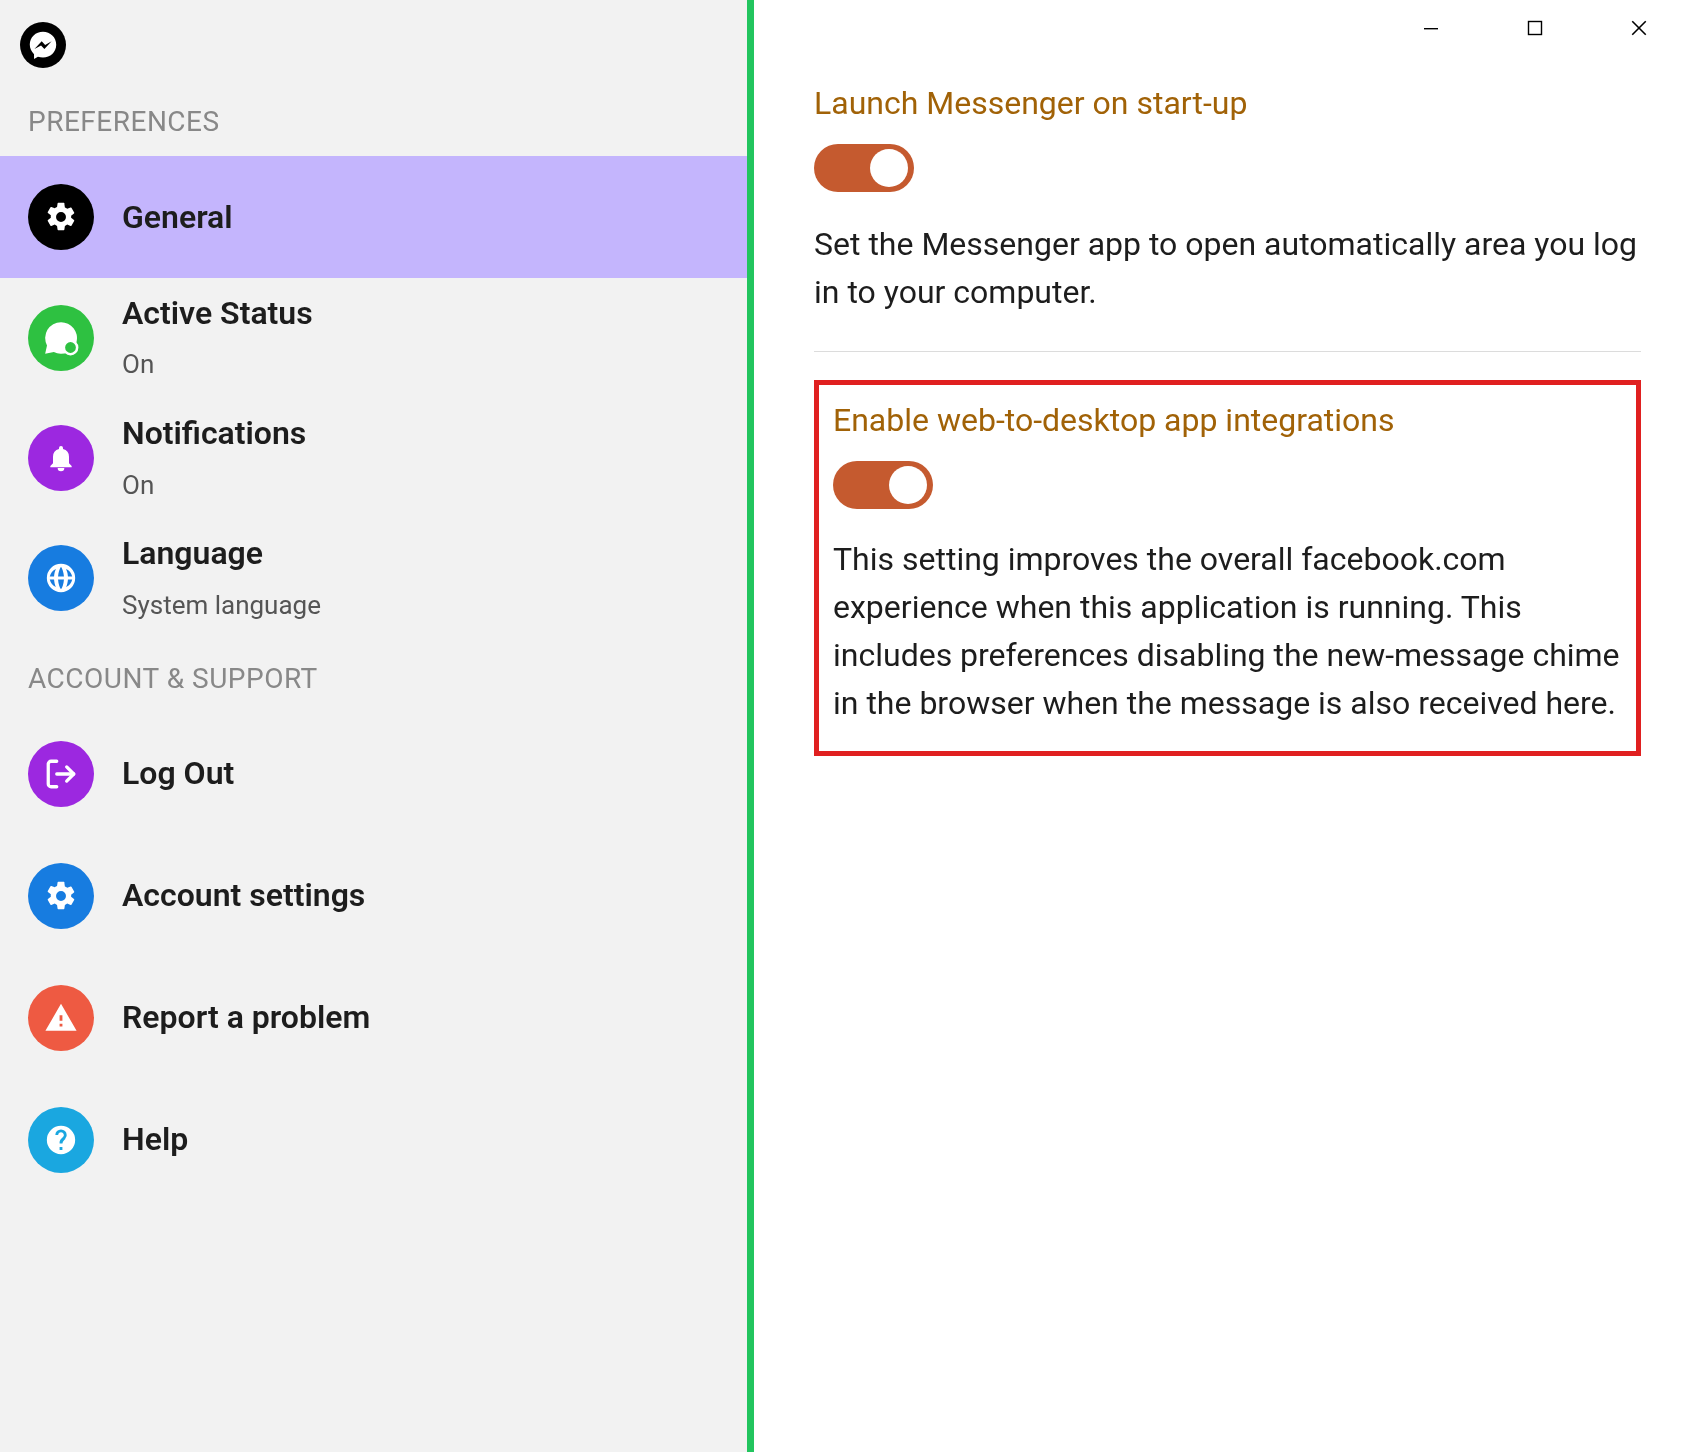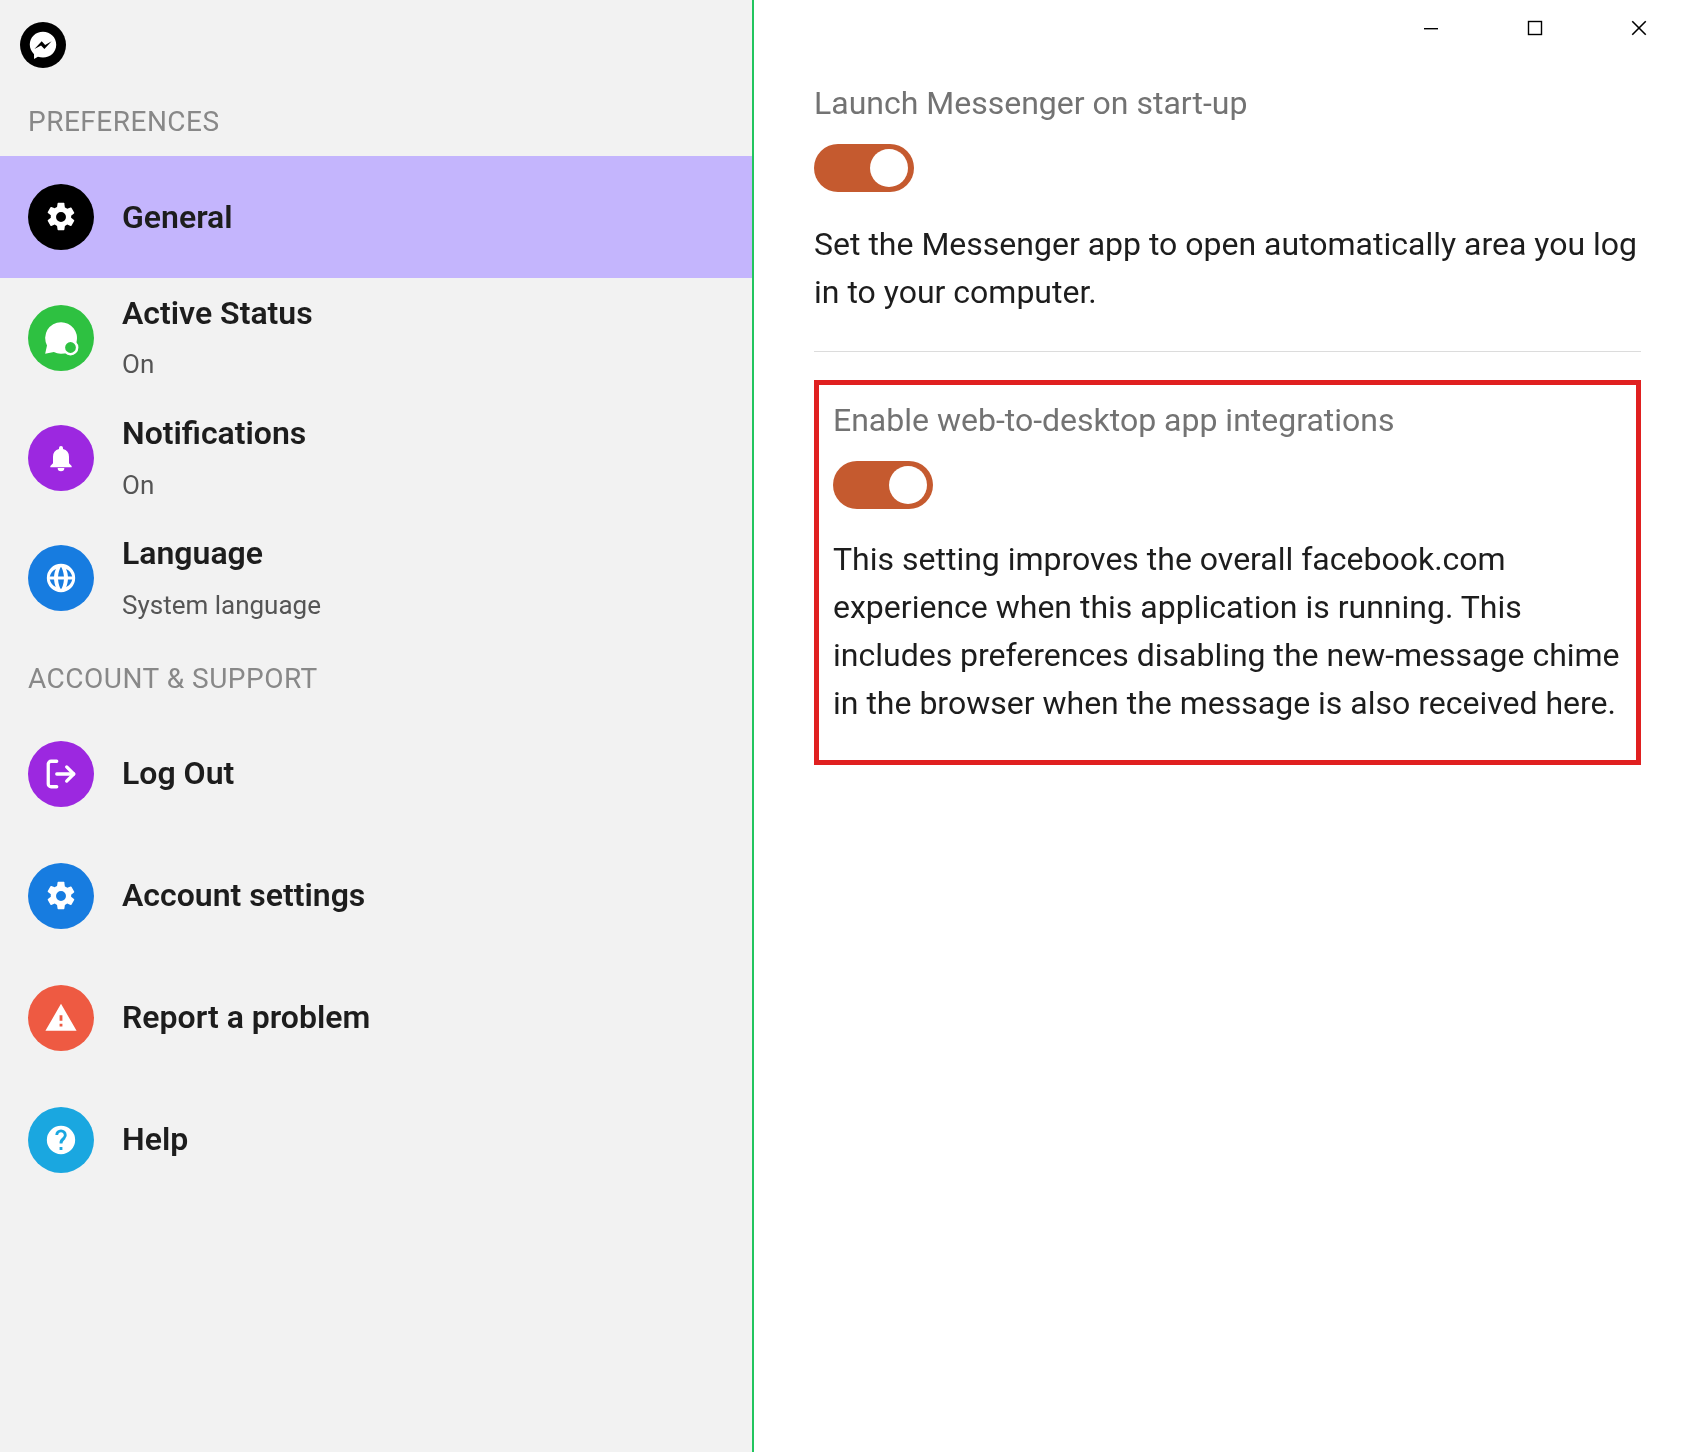--- a/index.html
+++ b/index.html
@@ -7,21 +7,21 @@
       font-family: -apple-system, BlinkMacSystemFont, "Segoe UI", Roboto, Helvetica, Arial, sans-serif;
       background: #fff;
       width: 1691px;
       height: 1452px;
       overflow: hidden;
       display: flex;
     }
     .sidebar {
       width: 754px;
       background: #f2f2f2;
-      border-right: 2px solid #22c55e;
+      border-right: 7px solid #22c55e;
       height: 1452px;
     }
     .app-icon-wrap {
       padding: 22px 0 14px 20px;
     }
     .app-icon {
       width: 46px;
       height: 46px;
       background: #000;
       border-radius: 50%;
@@ -96,21 +96,21 @@
     .content {
       padding: 0 50px 0 60px;
     }
     .setting-block {
       padding: 28px 0 35px 0;
       border-bottom: 1px solid #dcdcdc;
     }
     .setting-title {
       font-size: 32px;
       font-weight: 400;
-      color: #737373;
+      color: #a16207;
       margin-bottom: 22px;
     }
     .toggle {
       width: 100px;
       height: 48px;
       background: #c55a2f;
       border-radius: 24px;
       position: relative;
       cursor: pointer;
       margin-bottom: 28px;
@@ -125,21 +125,21 @@
       right: 6px;
     }
     .setting-desc {
       font-size: 32px;
       font-weight: 400;
       color: #1d1d1d;
       line-height: 1.5;
     }
     .highlight-box {
       border: 5px solid #e02020;
-      padding: 16px 14px 33px 14px;
+      padding: 16px 14px 24px 14px;
       margin-top: 28px;
     }
     .highlight-box .setting-title { margin-bottom: 22px; }
     .highlight-box .toggle { margin-bottom: 26px; }
     .top-setting {
       padding-top: 10px;
     }
     .top-setting .toggle { margin-top: 12px; margin-bottom: 26px; }
 
     .ic-black { background:#000; }

